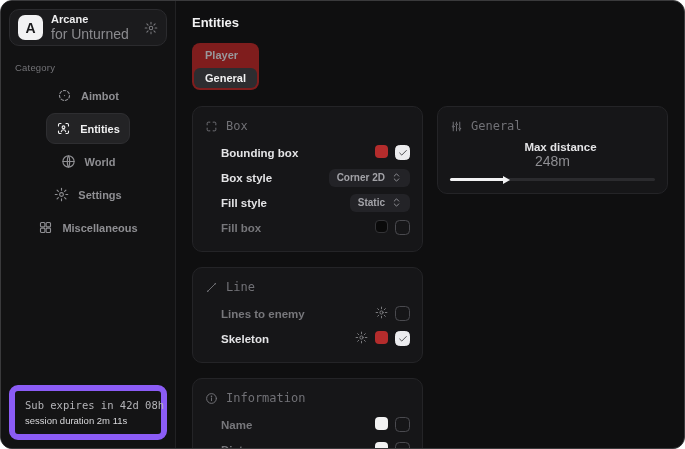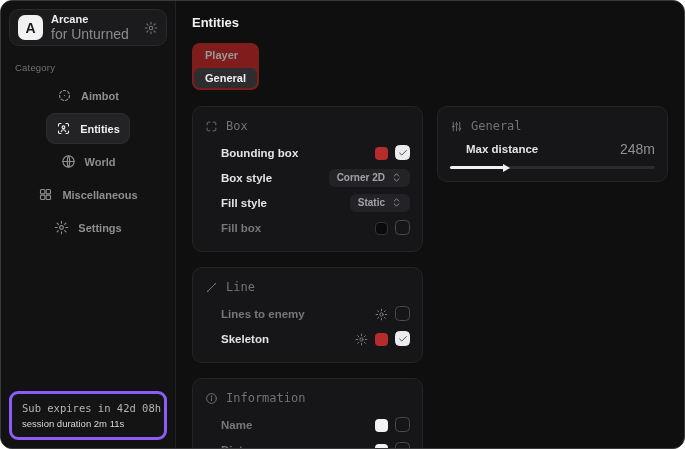--- a/index.html
+++ b/index.html
@@ -34,21 +34,21 @@
   .nav { display:flex; flex-direction:column; gap:2px;align-items:center; }
   .nav-item {
     display:flex; align-items:center; gap:9px;
     padding:7px 9px; border-radius:9px;
     color:#8f8f93; font-size:11px; font-weight:600; cursor:default;
     border:1px solid transparent;
   }
   .nav-item.active { background:#232325; border-color:#2e2e31; color:#f0f0f1; }
   .nav-icon { display:flex; width:15px; height:15px; }
   .side-footer {
-    margin-top:auto; border:3px solid #8b5cf6; border-radius:9px;
+    margin-top:auto; border:6px solid #8b5cf6; border-radius:9px;
     padding:8px 10px; background:#141415;
   }
   .sub-line {
     font-family:"DejaVu Sans Mono", monospace;
     font-size:10.5px; color:#b4b4b8; white-space:nowrap;
   }
   .sess-line { margin-top:4px; font-size:9.5px; color:#d8d8db; }
 
   
   .main { flex:1; padding:14px 16px; overflow:hidden; }
@@ -76,21 +76,21 @@
     margin:2px 0 8px;
   }
   .section-head .icon { display:flex; width:13px; height:13px; }
   .row {
     display:flex; align-items:center; justify-content:space-between;
     min-height:23px;
   }
   .row + .row { margin-top:2px; }
   .row-label { font-size:11.5px; font-weight:600; color:#e4e4e6;padding-left:16px; }
   .row.disabled .row-label { color:#77777b; }
-  .controls { display:flex; align-items:flex-end; gap:7px; }
+  .controls { display:flex; align-items:flex-start; gap:7px; }
 
   .swatch { width:13px; height:13px; border-radius:4px; }
   .swatch.bordered { border:1px solid #333336; }
 
   .checkbox {
     width:15px; height:15px; border-radius:4.5px;
     border:1.6px solid #4a4a4f; display:flex; align-items:center; justify-content:center;
     color:#1a1a1c;
   }
   .checkbox.checked { background:#ececee; border-color:#ececee; }
@@ -99,21 +99,21 @@
 
   .dropdown {
     display:flex; align-items:center; gap:6px;
     background:#232327; border-radius:6px; padding:3.5px 8px;
     font-size:10px; font-weight:600; color:#a2a2a7; cursor:default;
   }
   .dropdown .icon { display:flex; width:11px; height:11px; }
   .gear-mini { display:flex; width:13px; height:13px; color:#7c7c80; }
 
   
-  .gen-row { display:flex; align-items:center; justify-content:space-between; }
+  .gen-row { display:flex; align-items:center; justify-content:center;flex-direction:column; }
   .gen-value { font-size:14px; color:#8f8f93; }
   .slider {
     margin-top:9px; height:3px; background:#2b2b2e; border-radius:2px;
     position:relative; width:100%;
   }
   .slider-fill {
     position:relative; height:3px; background:#f2f2f3; border-radius:2px;
   }
   .slider-thumb {
     position:absolute; right:-4px; top:50%; transform:translateY(-50%);
@@ -172,36 +172,36 @@
           <svg width="15" height="15" viewBox="0 0 24 24">
               <circle cx="12" cy="12" r="9"></circle>
               <path d="M3 12h18M12 3c2.5 2.5 2.5 15.5 0 18M12 3c-2.5 2.5-2.5 15.5 0 18"></path>
             </svg>
         </span>
         <span>World</span>
       </div>
       <div class="nav-item">
         <span class="nav-icon">
           <svg width="15" height="15" viewBox="0 0 24 24">
+              <circle cx="12" cy="12" r="3"></circle>
+              <path d="M12 2v3M12 19v3M2 12h3M19 12h3M4.9 4.9l2.1 2.1M17 17l2.1 2.1M19.1 4.9L17 7M7 17l-2.1 2.1"></path>
+            </svg>
+        </span>
+        <span>Settings</span>
+      </div>
+      <div class="nav-item">
+        <span class="nav-icon">
+          <svg width="15" height="15" viewBox="0 0 24 24">
               <rect x="4" y="4" width="7" height="7" rx="1.5"></rect>
               <rect x="13" y="4" width="7" height="7" rx="1.5"></rect>
               <rect x="4" y="13" width="7" height="7" rx="1.5"></rect>
               <rect x="13" y="13" width="7" height="7" rx="1.5"></rect>
             </svg>
         </span>
         <span>Miscellaneous</span>
-      </div>
-      <div class="nav-item">
-        <span class="nav-icon">
-          <svg width="15" height="15" viewBox="0 0 24 24">
-              <circle cx="12" cy="12" r="3"></circle>
-              <path d="M12 2v3M12 19v3M2 12h3M19 12h3M4.9 4.9l2.1 2.1M17 17l2.1 2.1M19.1 4.9L17 7M7 17l-2.1 2.1"></path>
-            </svg>
-        </span>
-        <span>Settings</span>
       </div>
     </div>
 
     <div class="side-footer">
       <div class="sub-line">Sub expires in 42d 08h</div>
       <div class="sess-line">session duration 2m 11s</div>
     </div>
   </div>
 
   <div class="main">

